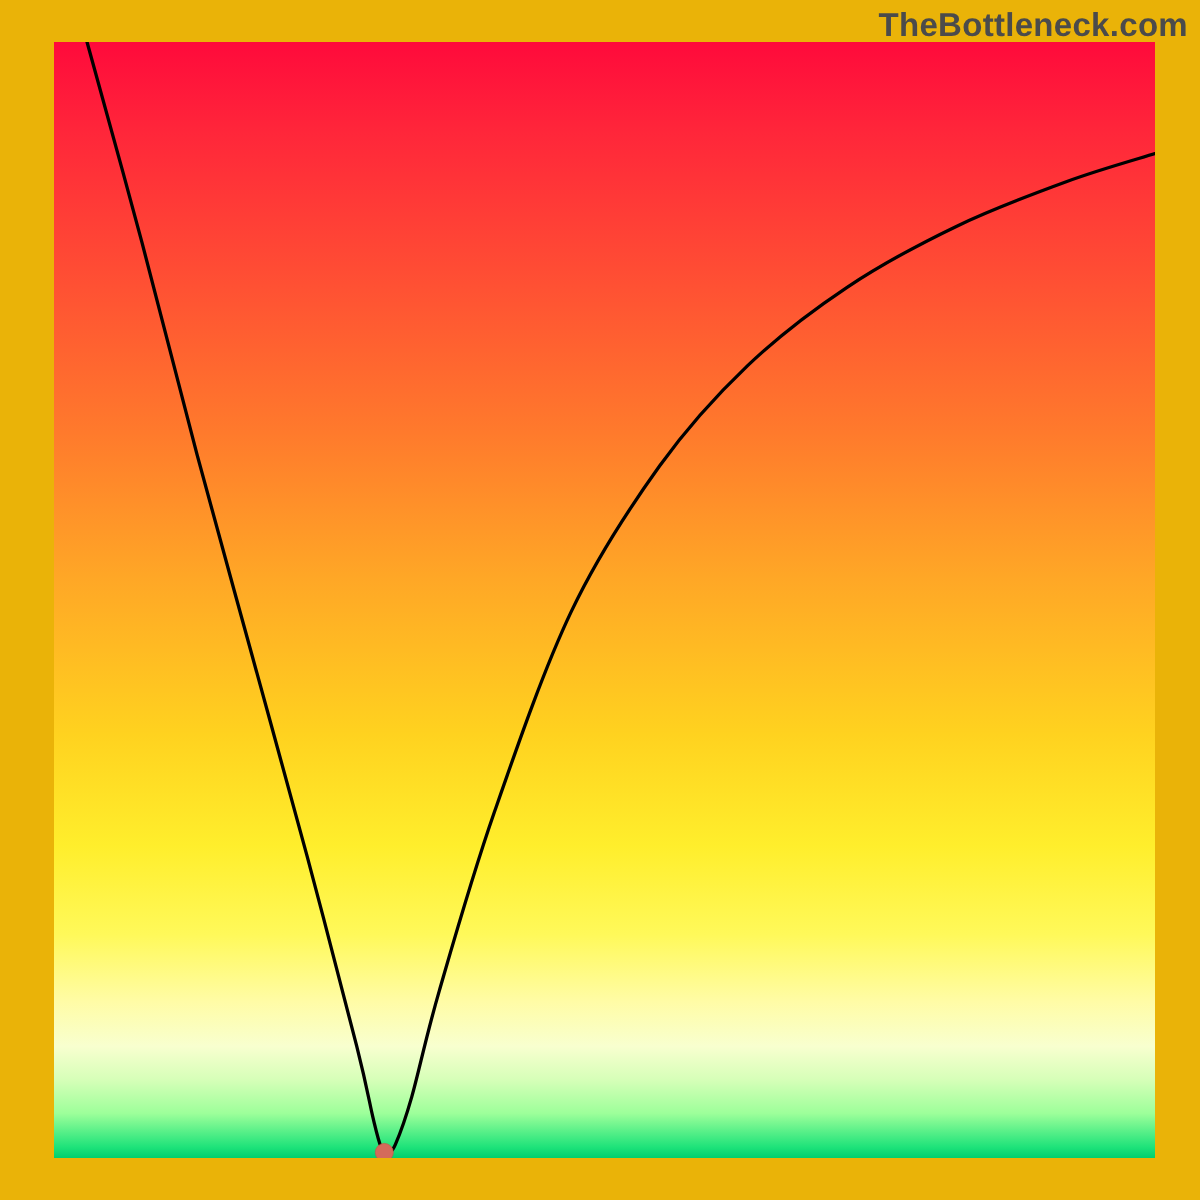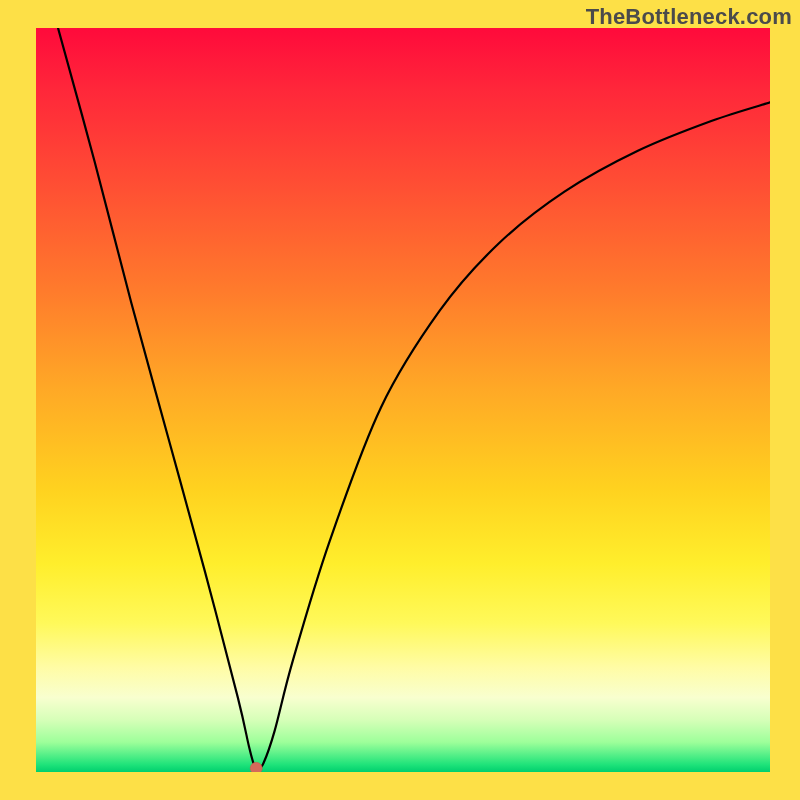--- a/index.html
+++ b/index.html
@@ -8,21 +8,21 @@
     width: 800px;
     height: 800px;
     background: #000;
     overflow: hidden;
     font-family: Arial, Helvetica, sans-serif;
   }
   .frame {
     position: relative;
     width: 800px;
     height: 800px;
-    background: #fde047;
+    background: #eab308;
   }
   .watermark {
     position: absolute;
     top: 4px;
     right: 8px;
     color: #4b4b4b;
     font-size: 22px;
     font-weight: 600;
     letter-spacing: 0.2px;
     z-index: 5;

